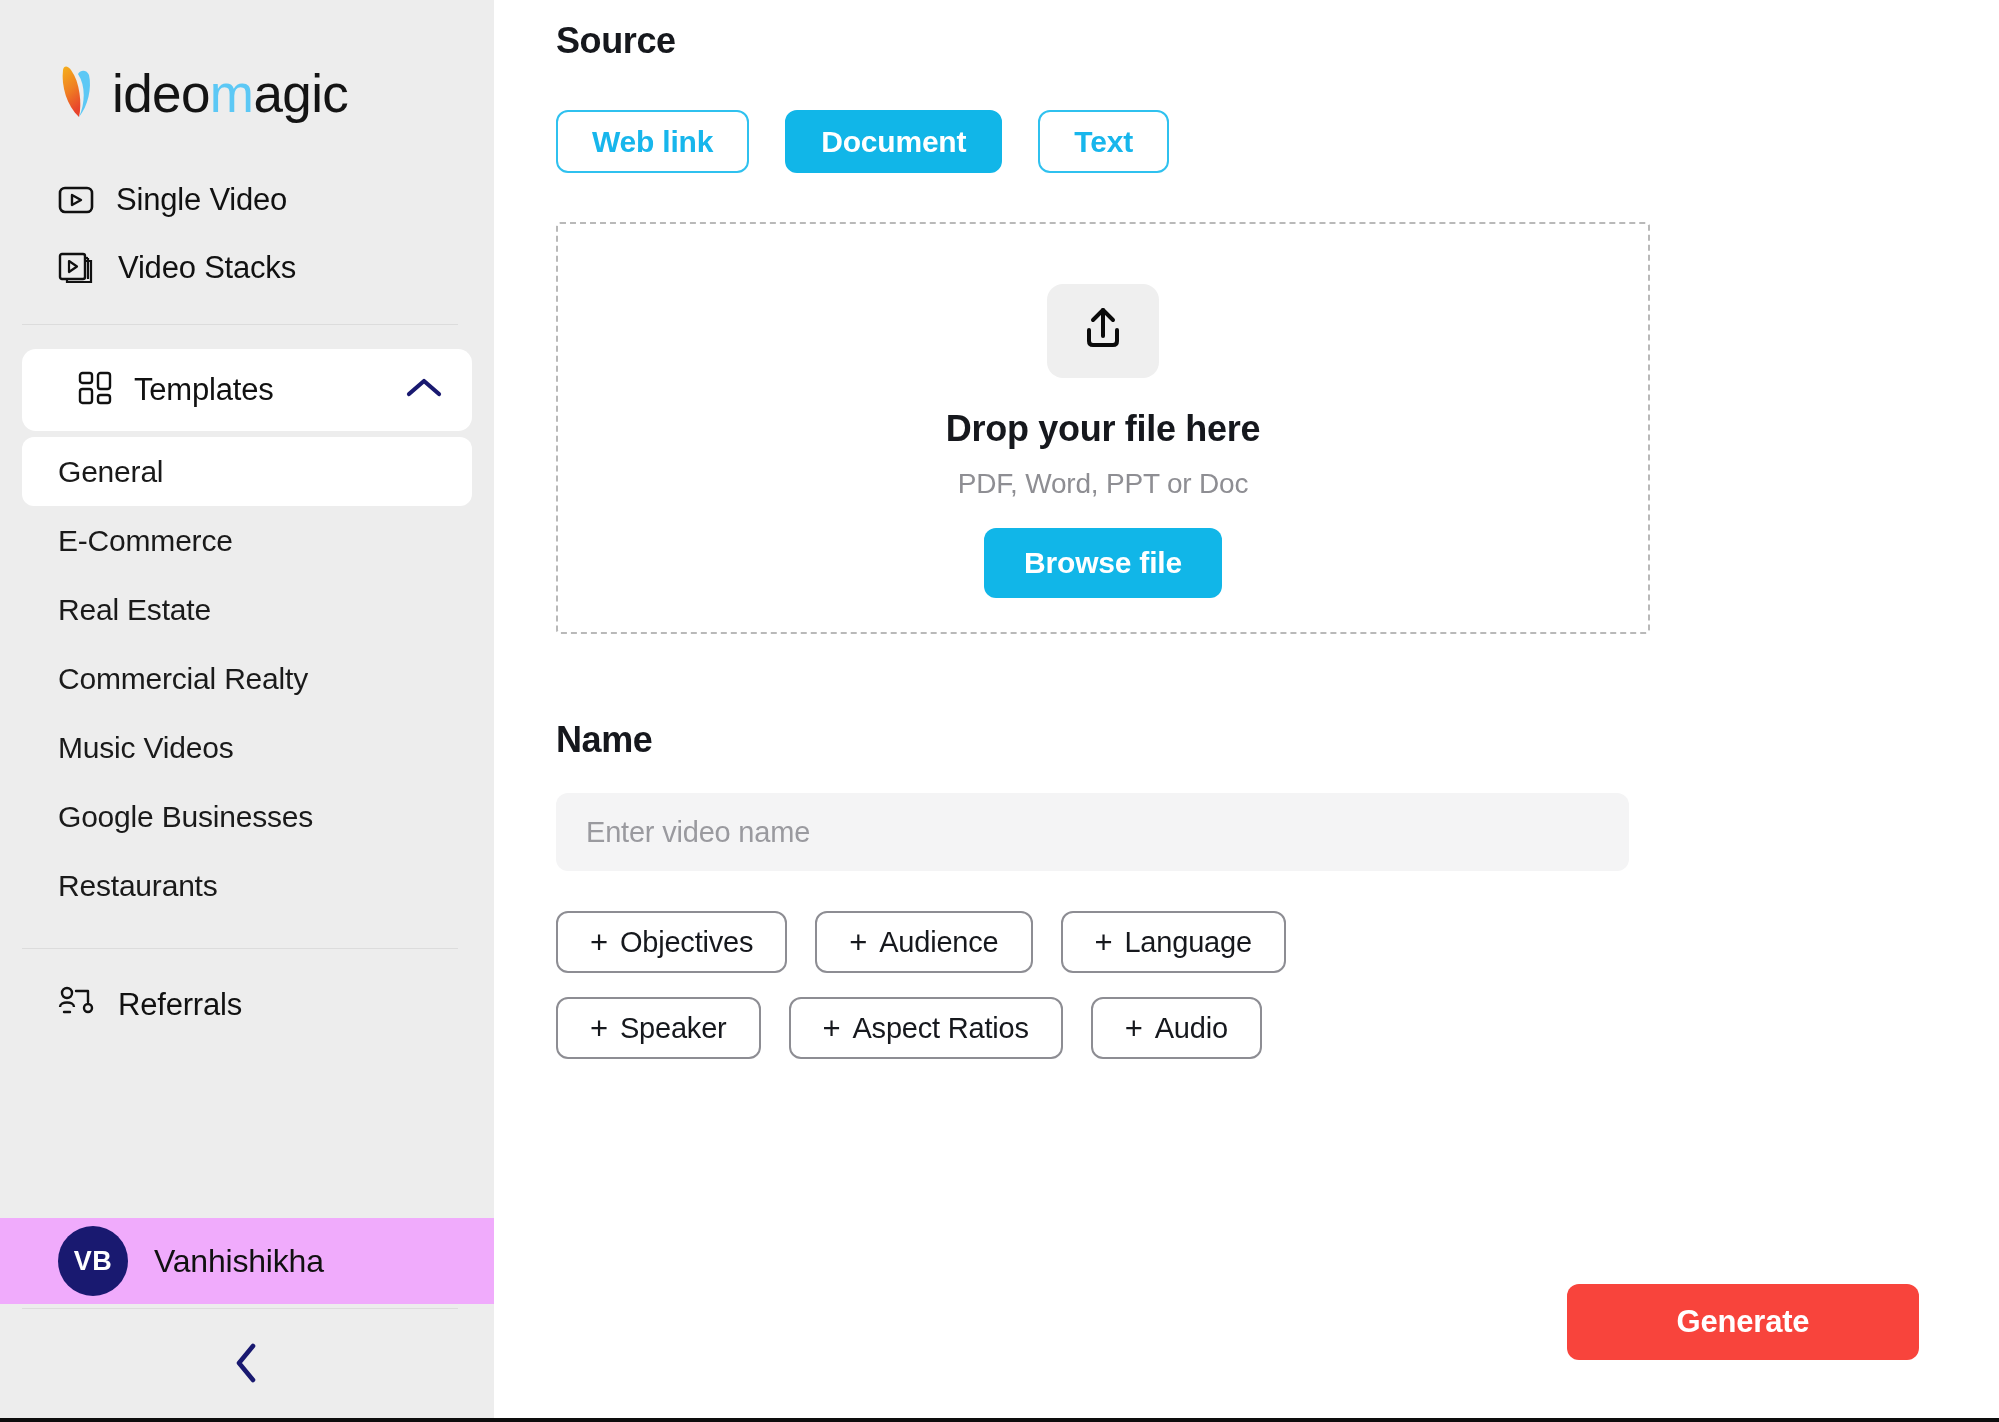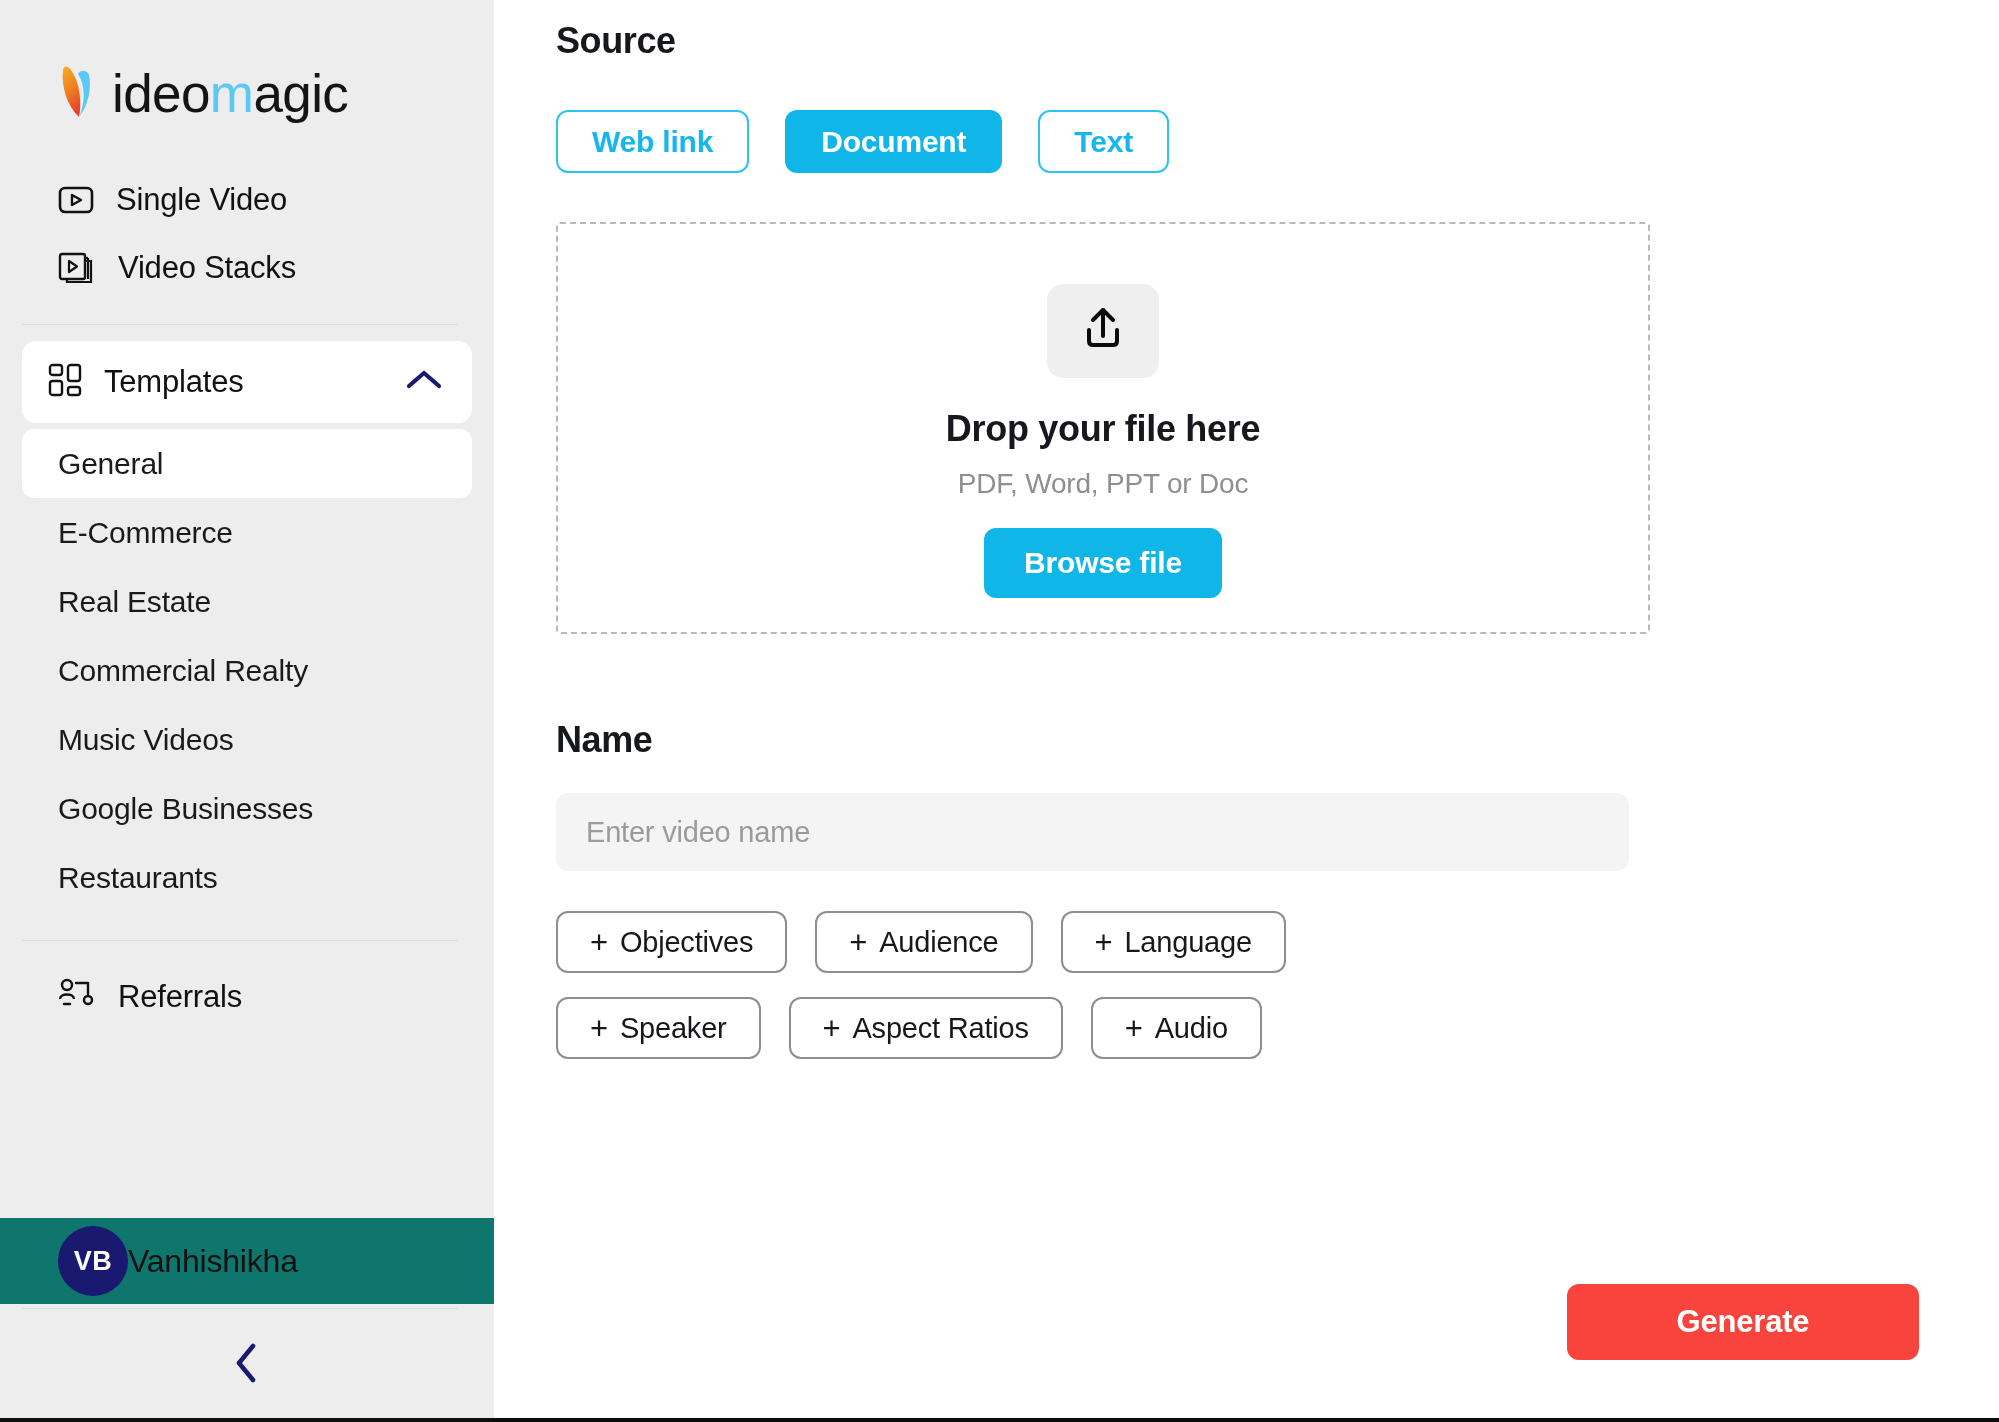--- a/index.html
+++ b/index.html
@@ -61,27 +61,27 @@
     letter-spacing: -0.2px;
   }
 
   .divider {
     height: 1px;
     background: #dcdcdc;
     margin: 22px 36px 0 22px;
   }
 
   .templates-card {
-    margin: 16px 22px 0 22px;
+    margin: 24px 22px 0 22px;
     background: #ffffff;
     border-radius: 14px;
     height: 82px;
     display: flex;
     align-items: center;
-    padding: 0 28px 0 26px;
+    padding: 0 28px 0 56px;
     justify-content: space-between;
     cursor: pointer;
   }
   .templates-left {
     display: flex; align-items: center; gap: 22px;
   }
   .templates-left .lbl {
     font-size: 31px;
     color: #111111;
     letter-spacing: -0.2px;
@@ -120,23 +120,24 @@
   .referrals-row .lbl {
     font-size: 31px; color: #111111; letter-spacing: -0.2px;
   }
 
   .user-row {
     position: absolute;
     left: 0; right: 0;
     top: 1218px;
     display: flex;
     align-items: center;
+    gap: 26px;
     padding-left: 58px;
     height: 86px;
-    background: #0f766e;
+    background: #f0abfc;
     cursor: pointer;
   }
   .avatar {
     width: 70px; height: 70px;
     border-radius: 50%;
     background: #191970;
     color: #ffffff;
     display: flex; align-items: center; justify-content: center;
     font-size: 27px; font-weight: 700;
     letter-spacing: 0.5px;

